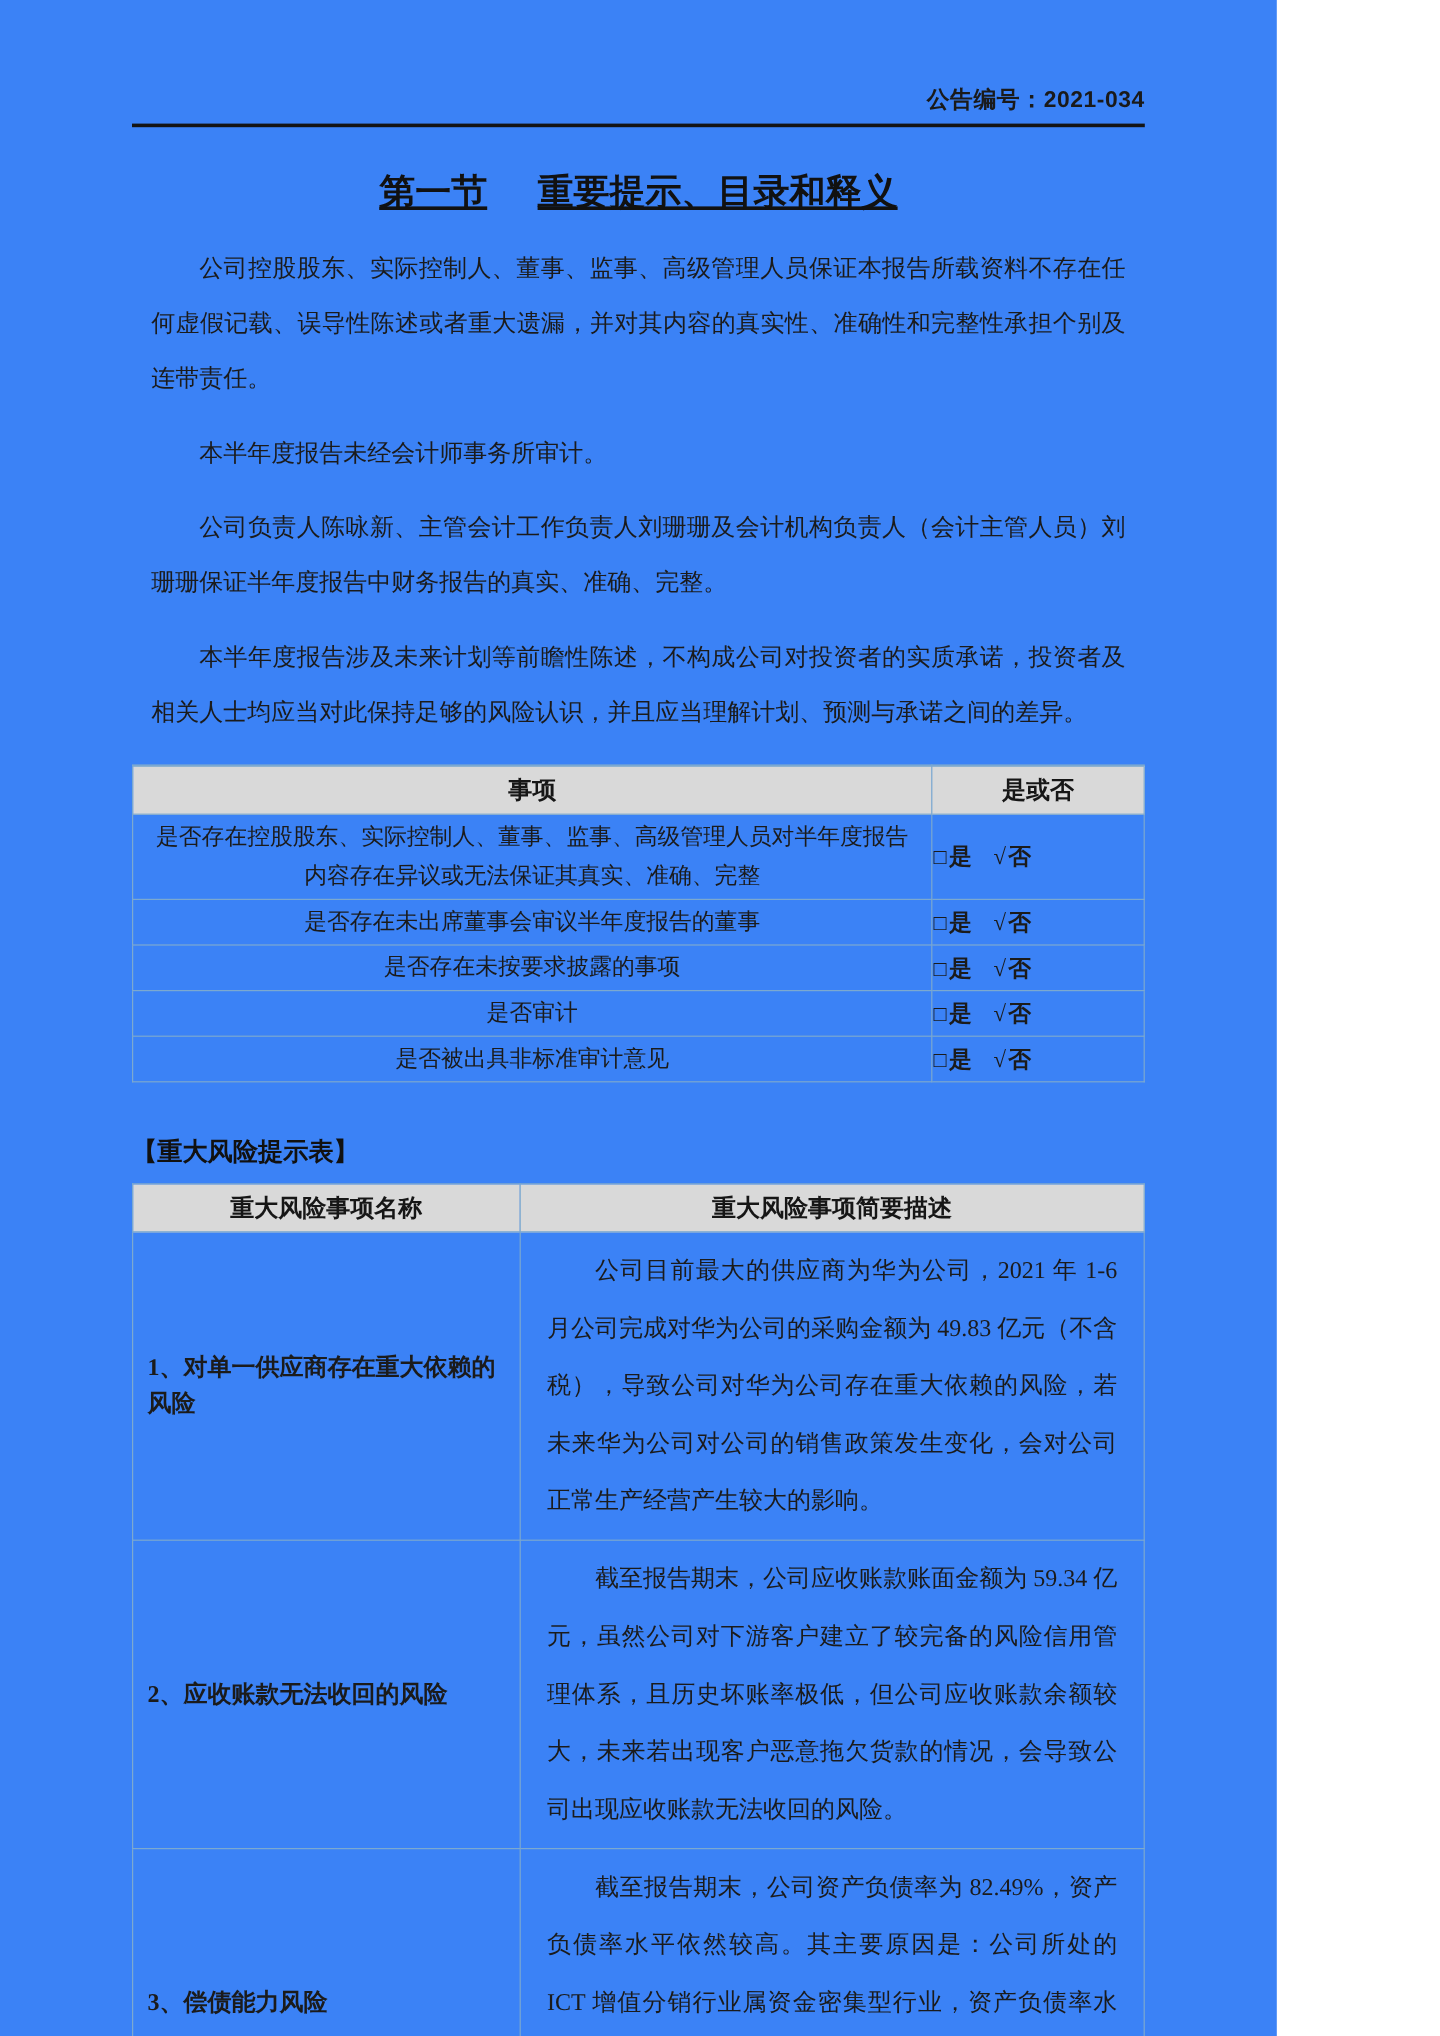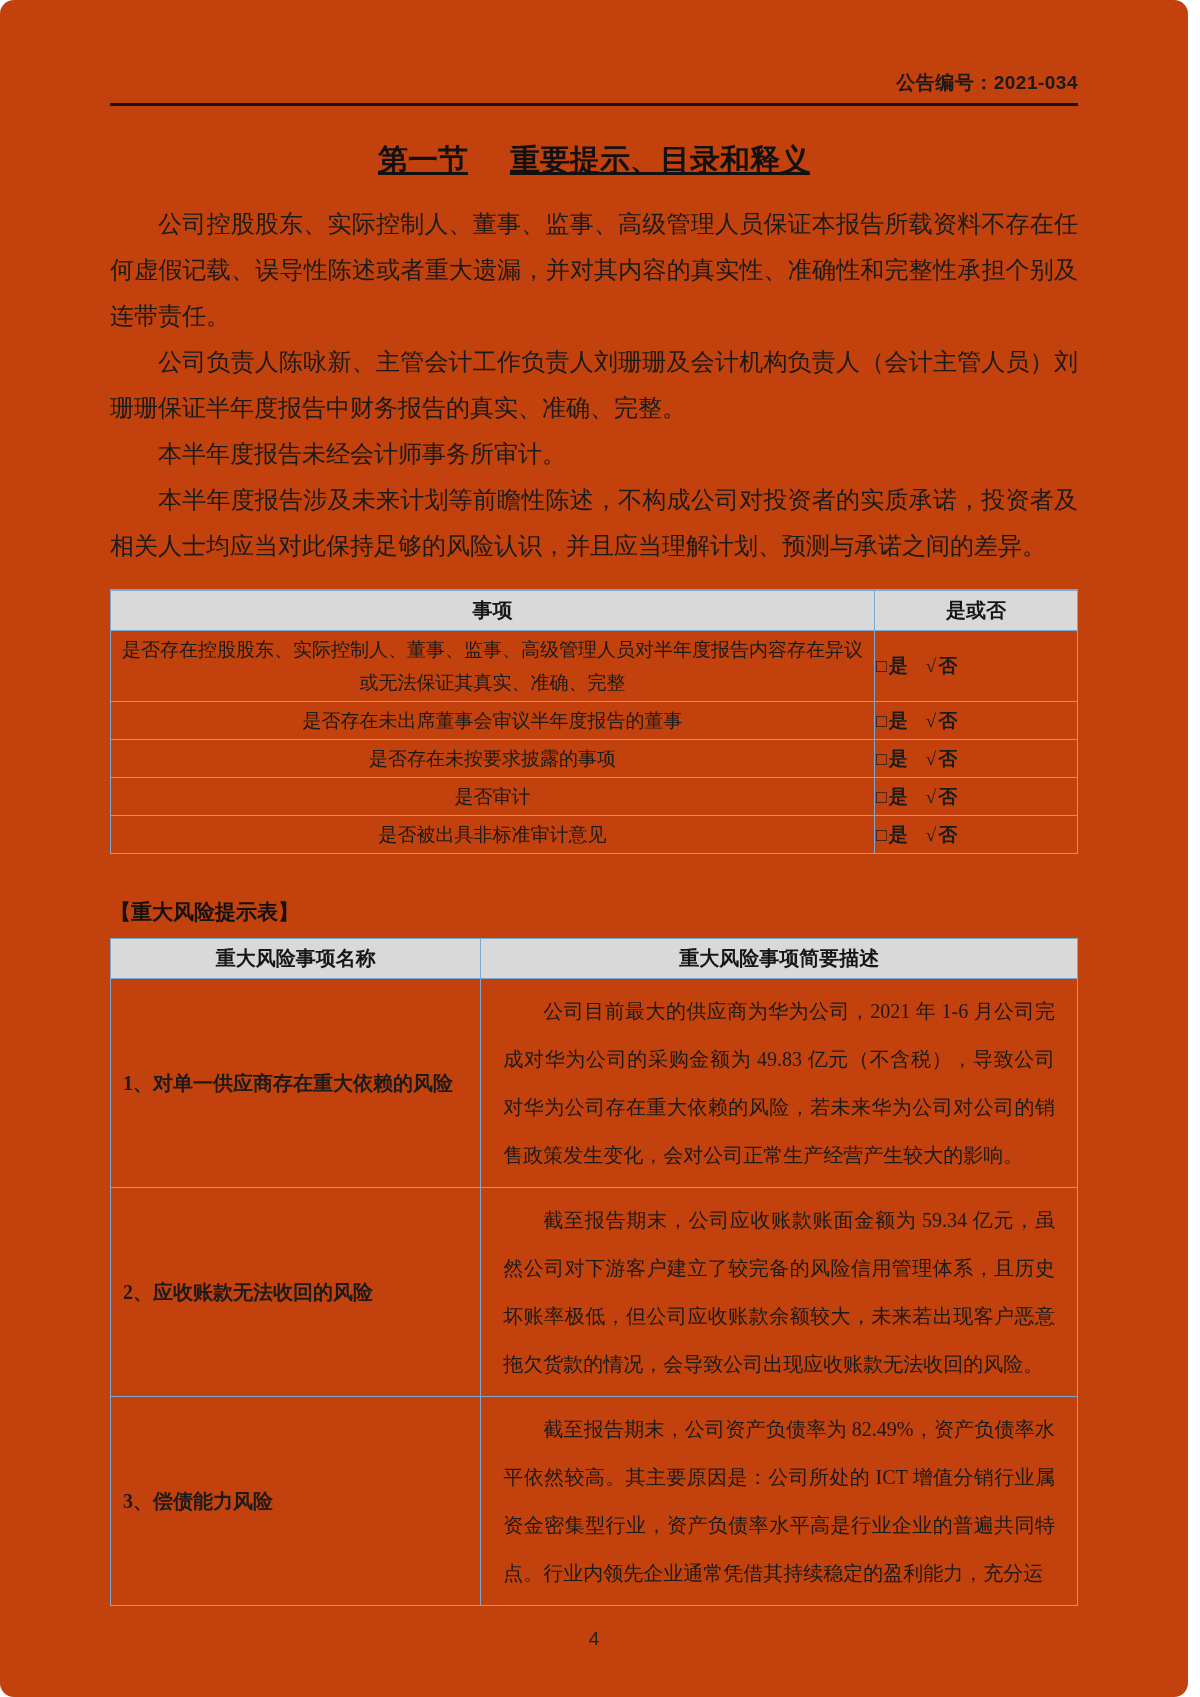--- a/index.html
+++ b/index.html
@@ -1,23 +1,22 @@
 <!DOCTYPE html>
 <html><head>
 <meta charset="utf-8">
 <style>
   html,body { margin:0; padding:0; background:#ffffff; }
   .page {
     position:relative;
-    width:1188px; height:1697px;
-    background:#c2410c;
+    width:1064px; height:1697px;
+    background:#3b82f6;
     overflow:hidden;
     font-family:"Liberation Serif","DejaVu Serif",serif;
     color:#1b1b1b;
-    border-radius:14px;
   }
   .content { padding:0 110px; }
 
   
   .doc-header {
     padding-top:70px;
     text-align:right;
     font-family:"Liberation Sans","DejaVu Sans",sans-serif;
     font-weight:bold;
     font-size:19px;
@@ -34,22 +33,22 @@
     font-weight:bold;
     font-size:30px;
     color:#111;
     text-decoration:underline;
   }
   .doc-title .sect { margin-right:42px; }
 
   
   .paragraphs { margin-top:20px; }
   .paragraphs p {
-    margin:0;
-    font-size:24px;
+    margin:16px;
+    font-size:20px;
     line-height:46px;
     text-align:justify;
     text-indent:2em;
     color:#1b1b1b;
   }
 
   
   table { width:100%; border-collapse:collapse; table-layout:fixed; }
   th, td { border:1px solid #7ca9cf; }
   th {
@@ -129,22 +128,22 @@
 
     <div class="doc-header">公告编号：2021-034</div>
     <div class="top-rule"></div>
 
     <div class="doc-title">
       <span class="sect">第一节</span><span>重要提示、目录和释义</span>
     </div>
 
     <div class="paragraphs">
       <p>公司控股股东、实际控制人、董事、监事、高级管理人员保证本报告所载资料不存在任何虚假记载、误导性陈述或者重大遗漏，并对其内容的真实性、准确性和完整性承担个别及连带责任。</p>
+      <p>本半年度报告未经会计师事务所审计。</p>
       <p>公司负责人陈咏新、主管会计工作负责人刘珊珊及会计机构负责人（会计主管人员）刘珊珊保证半年度报告中财务报告的真实、准确、完整。</p>
-      <p>本半年度报告未经会计师事务所审计。</p>
       <p>本半年度报告涉及未来计划等前瞻性陈述，不构成公司对投资者的实质承诺，投资者及相关人士均应当对此保持足够的风险认识，并且应当理解计划、预测与承诺之间的差异。</p>
     </div>
 
     <table class="t1">
       <colgroup>
           <col class="col-item">
           <col class="col-ans">
         </colgroup>
       <thead>
         <tr>

